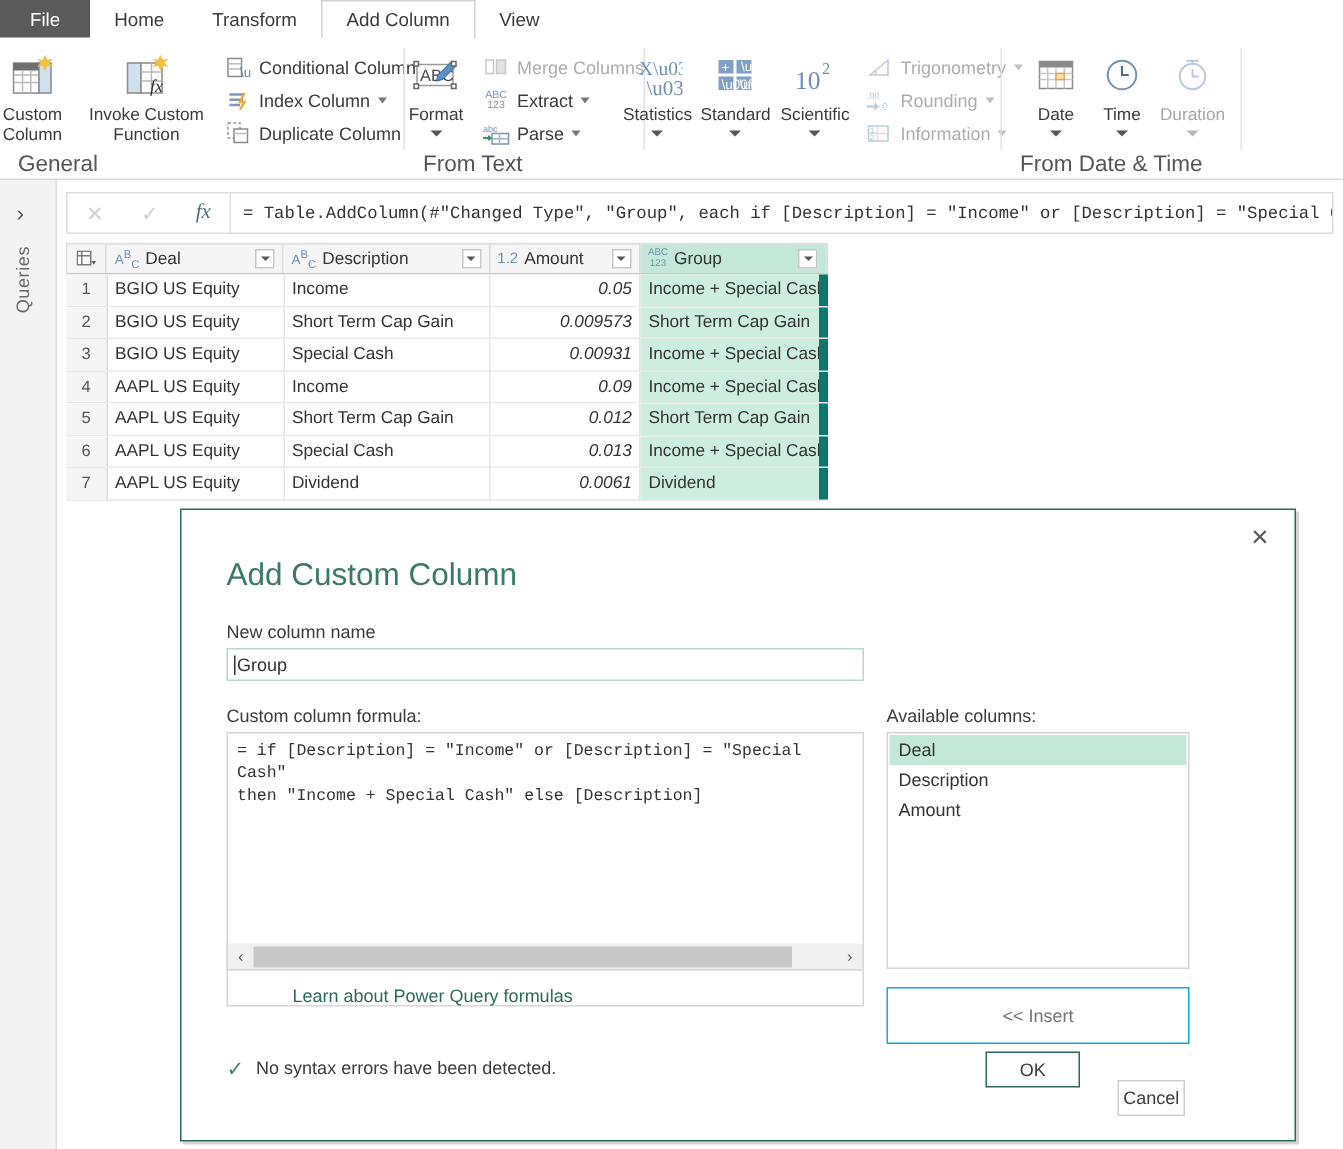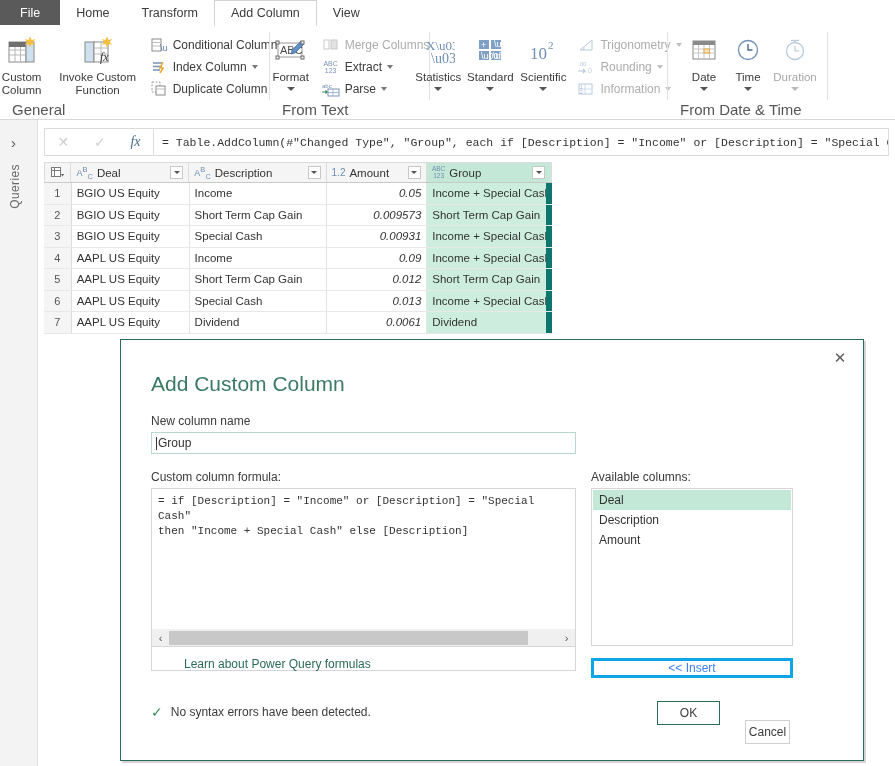--- a/index.html
+++ b/index.html
@@ -113,33 +113,33 @@
     padding:5px 6px; line-height:15px; white-space:pre-wrap; overflow:hidden;
   }
   .f-hscroll {
     position:absolute; left:30px; top:289px; width:425px; height:18px;
     border:1px solid #d6d6d6; border-top:none; background:#f0f0f0; display:flex; align-items:center;
   }
   .hs-arrow { width:17px; height:16px; display:flex; align-items:center; justify-content:center; color:#555; font-size:11px; }
   .hs-track { flex:1; height:16px; position:relative; }
   .hs-thumb { position:absolute; left:0; top:1px; width:359px; height:14px; background:#c8c8c8; }
 
-  .f-link { position:absolute; left:22px; top:317px; font-size:12px; color:#2a6b55; text-decoration:none; cursor:pointer;padding-left:41px;}
+  .f-link { position:absolute; left:33px; top:317px; font-size:12px; color:#2a6b55; text-decoration:none; cursor:pointer;padding-left:41px;}
 
   .f-avail-lbl { position:absolute; left:470px; top:130px; }
   .f-avail {
     position:absolute; left:470px; top:148px; width:202px; height:158px;
     border:1px solid #d6d6d6; background:#fff; padding:1px;
   }
   .avail-item { height:20px; display:flex; align-items:center; padding:0 6px; font-size:12px; color:#333; cursor:pointer;}
   .avail-item.sel { background:#c3e8d7; }
   .f-insert {
-    position:absolute; left:470px; top:318px; width:202px; height:20px;
-    border:3px solid #0ea5e9; background:#fff; display:flex; align-items:center; justify-content:center;
-    font-size:12px; color:#3b82f6; cursor:pointer;
+    position:absolute; left:470px; top:318px; width:202px; height:38px;
+    border:1px solid #0ea5e9; background:#fff; display:flex; align-items:center; justify-content:center;
+    font-size:12px; color:#737373; cursor:pointer;
   }
 
   .f-status { position:absolute; left:30px; top:364px; display:flex; align-items:center; font-size:12px; color:#3b3b3b;}
   .chk { color:#3a8a5f; font-size:14px; margin-right:8px; }
 
   .btn {
     position:absolute; top:361px; height:24px; display:flex; align-items:center; justify-content:center;
     font-size:12px; color:#3b3b3b; background:#fff; cursor:pointer;
   }
   .btn-ok { left:536px; width:63px; border:1.5px solid #2b6b56; }

